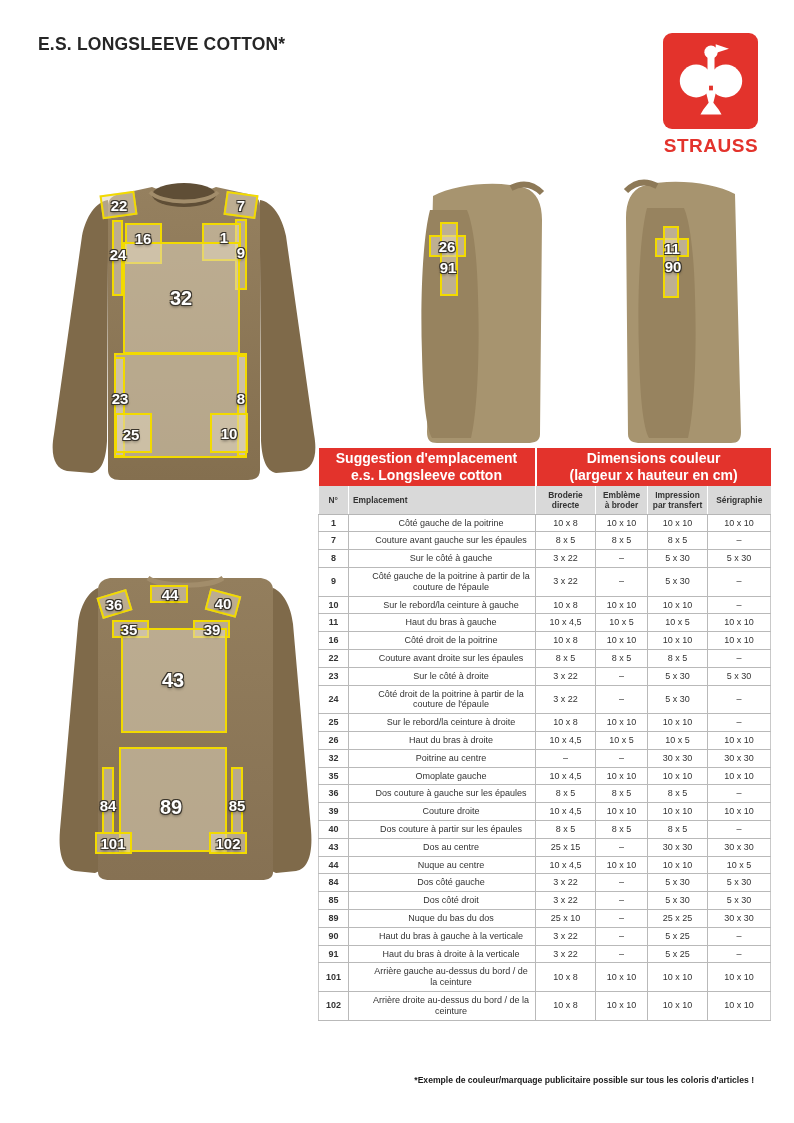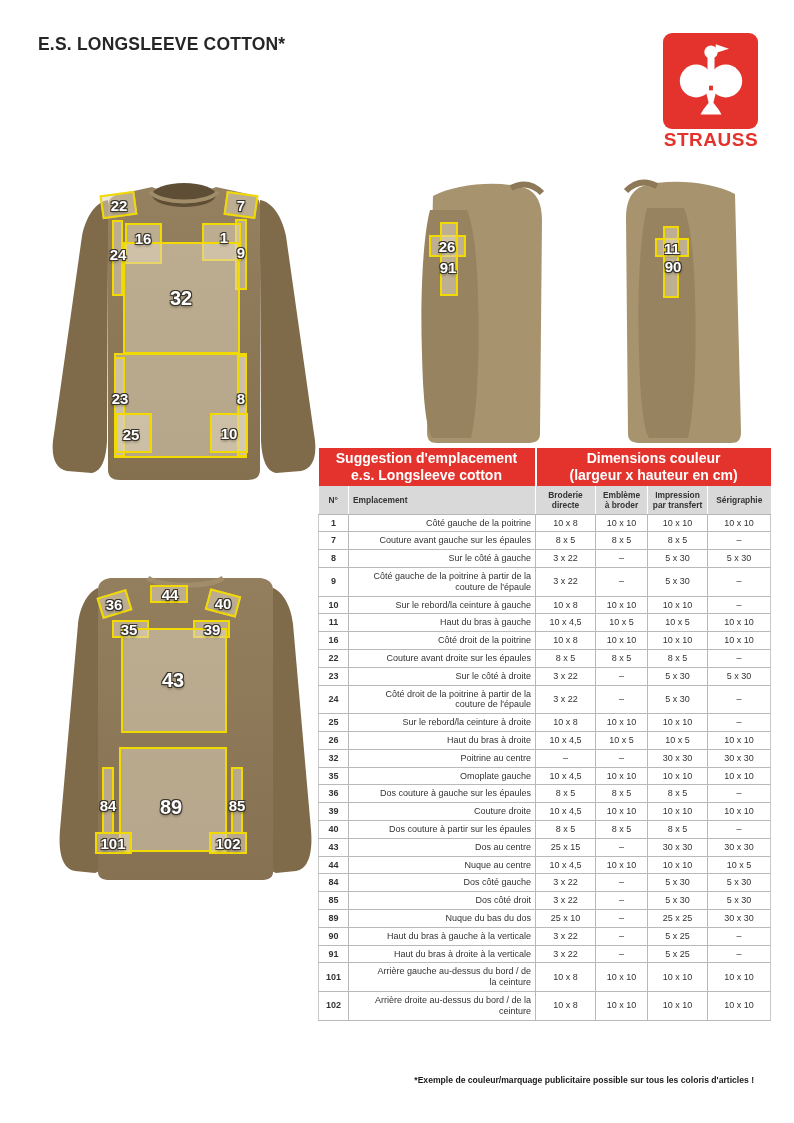--- a/index.html
+++ b/index.html
@@ -6,21 +6,21 @@
   .page{position:relative;width:778px;height:1123px;background:#fff;overflow:hidden;
         font-family:"Liberation Sans",sans-serif;color:#222;}
   
   .title{position:absolute;left:38px;top:34px;margin:0;font-size:17.5px;font-weight:800;
          letter-spacing:.2px;color:#262626;}
   
   .logo{position:absolute;left:663px;top:33px;width:96px;text-align:center;}
   .logo-square{width:95px;height:96px;background:#e3332c;border-radius:9px;
                display:flex;align-items:center;justify-content:center;}
   .logo-square svg{width:78px;height:80px;display:block;}
-  .logo-text{font-size:19px;font-weight:800;color:#e3332c;letter-spacing:.5px;}
+  .logo-text{margin-top:6px;font-size:19px;font-weight:800;color:#e3332c;letter-spacing:.5px;}
   
   .view{position:absolute;}
   .view > svg.shirt{position:absolute;left:0;top:0;}
   .zbox{position:absolute;border:2px solid #f2da00;background:rgba(222,211,188,.55);
         box-sizing:border-box;}
   .znum{position:absolute;transform:translate(-50%,-50%);color:#fff;font-weight:bold;
         font-size:15px;line-height:1;white-space:nowrap;
         text-shadow:-1px -1px 0 #3a352c,1px -1px 0 #3a352c,-1px 1px 0 #3a352c,1px 1px 0 #3a352c,0 2px 3px rgba(0,0,0,.45);}
   .v-front{left:38px;top:172px;width:292px;height:312px;}
   .v-sideA{left:375px;top:172px;width:205px;height:276px;}
@@ -35,21 +35,21 @@
   .redrow th + th{border-left:2px solid #fff;}
   .colhead th{background:#d9d9d9;color:#333;font-weight:bold;font-size:8.4px;text-align:center;
               height:22px;border-bottom:1px solid #b6b6b6;}
   .colhead th + th{border-left:1px solid #fff;}
   .colhead th.emp-h{text-align:left;}
   .placement-table tbody td{border-bottom:1px solid #b9b9b9;background:#fff;}
   .placement-table tbody td + td{border-left:1px solid #b9b9b9;}
   .placement-table tbody td:first-child{border-left:1px solid #c9c9c9;}
   .placement-table tbody td:last-child{border-right:1px solid #c9c9c9;}
   td.num{text-align:center;font-weight:bold;}
-  td.emp{text-align:right;padding-left:22px;}
+  td.emp{text-align:center;padding-left:22px;}
   td.val{text-align:center;}
   
   .footer{position:absolute;right:24px;top:1074px;font-size:8.6px;
           font-weight:bold;color:#1a1a1a;line-height:1.55;}
 </style>
 </head>
 <body>
 
 <div class="page">
 

